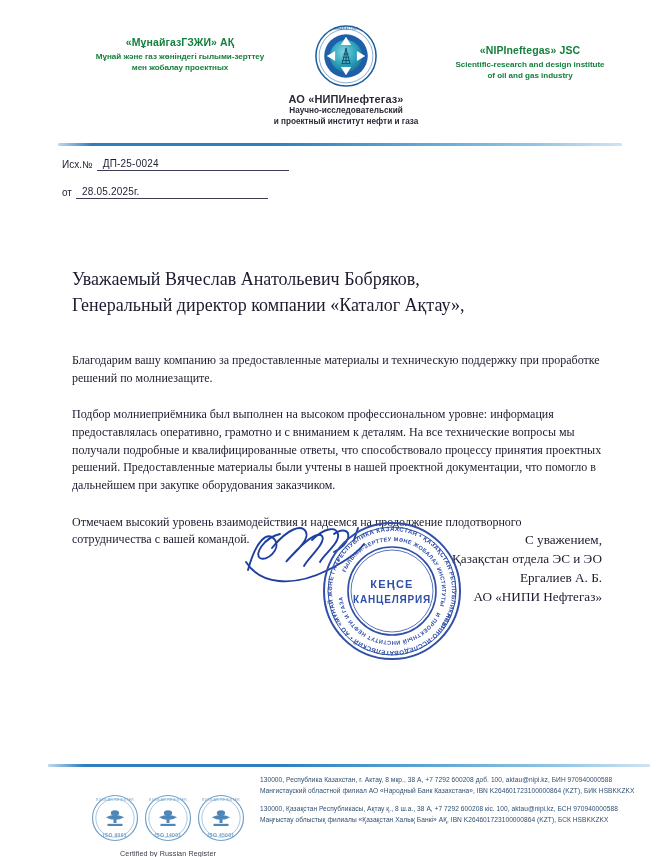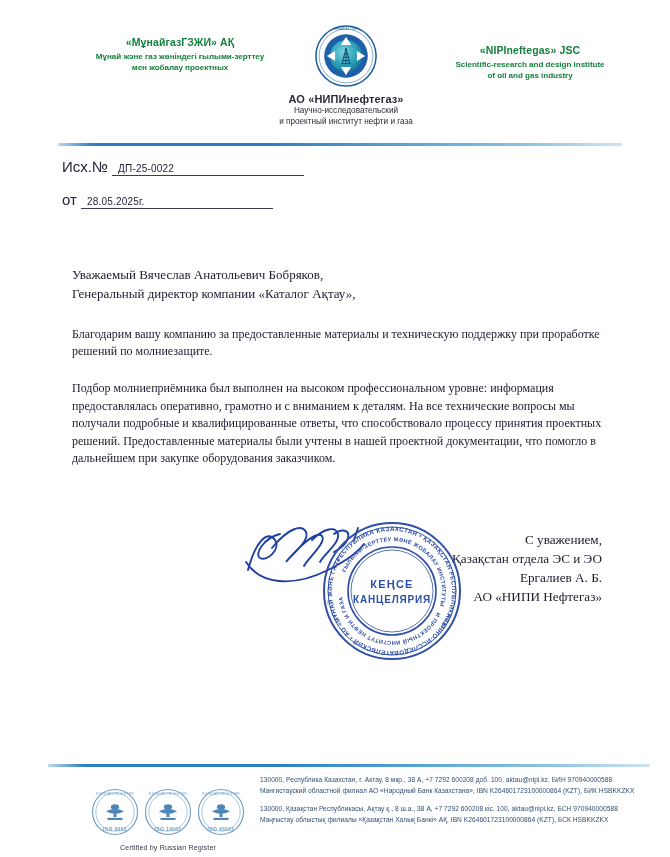--- a/index.html
+++ b/index.html
@@ -60,42 +60,42 @@
     font-family: Liberation Sans, sans-serif;
     font-size: 11px;
     font-weight: bold;
     color: #2b2b3a;
     margin-top: 3px;
     letter-spacing: 0.1px;
   }
   .center-sub {
     font-family: "Liberation Sans", sans-serif;
     font-size: 8.2px;
-    font-weight: normal;
+    font-weight: bold;
     color: #2b2b3a;
     line-height: 1.35;
   }
 
   
   .rule {
     position: absolute;
     height: 3px;
     background: linear-gradient(90deg,
       #bcd9ef 0%, #2f7fc0 6%, #2f7fc0 38%,
       #5aa4d4 62%, #8fc4e4 84%, #cfe4f3 100%);
     border-radius: 1px;
   }
   .rule-top    { left: 58px;  right: 48px; top: 143px; }
   .rule-bottom { left: 48px;  right: 20px; top: 764px; }
 
   
   .refbox { position: absolute; left: 62px; top: 158px; font-family: "Liberation Sans", sans-serif; }
   .refrow { display: flex; align-items: flex-end; margin-bottom: 15px; }
   .reflabel {
-    font-size: 15px;
+    font-size: 10px;
     color: #23233a;
     white-space: nowrap;
     padding-right: 4px;
     padding-bottom: 1px;
   }
   .refvalue {
     font-size: 10px;
     color: #1e1e34;
     border-bottom: 1px solid #3b3b55;
     min-width: 182px;
@@ -104,23 +104,23 @@
   }
 
   
   .body-area {
     position: absolute;
     left: 72px;
     right: 68px;
     top: 266px;
   }
   .addressee {
-    font-size: 13px;
+    font-size: 18px;
     line-height: 1.45;
-    margin-bottom: 22px;
+    margin-bottom: 34px;
   }
   .addressee div { white-space: nowrap; }
   p.para {
     font-size: 12px;
     line-height: 1.47;
     margin: 0 0 19px 0;
     text-align: left;
   }
 
   
@@ -161,21 +161,21 @@
   .footer {
     position: absolute;
     left: 48px;
     right: 20px;
     top: 775px;
     height: 70px;
   }
   .seals {
     position: absolute;
     left: 30px;
-    top: 12px;
+    top: 18px;
     width: 180px;
     text-align: center;
   }
   .seal-row { display: flex; justify-content: center; gap: 3px; }
   .seal-caption {
     font-family: "Liberation Sans", sans-serif;
     font-size: 7.2px;
     color: #3a3a4c;
     margin-top: 2px;
     letter-spacing: 0.1px;
@@ -251,35 +251,36 @@
       <div class="hdr-sub">Scientific-research and design institute</div>
       <div class="hdr-sub">of oil and gas industry</div>
     </div>
   </div>
 
   <div class="rule rule-top"></div>
 
   <div class="refbox">
     <div class="refrow">
       <span class="reflabel">Исх.№</span>
-      <span class="refvalue">ДП-25-0022</span>
+      <span class="refvalue">ДП-25-0024</span>
     </div>
     <div class="refrow">
       <span class="reflabel">от</span>
       <span class="refvalue">28.05.2025г.</span>
     </div>
   </div>
 
   <div class="body-area">
     <div class="addressee">
       <div>Уважаемый Вячеслав Анатольевич Бобряков,</div>
       <div>Генеральный директор компании «Каталог Ақтау»,</div>
     </div>
     <p class="para">Благодарим вашу компанию за предоставленные материалы и техническую поддержку при проработке решений по молниезащите.</p>
     <p class="para">Подбор молниеприёмника был выполнен на высоком профессиональном уровне: информация предоставлялась оперативно, грамотно и с вниманием к деталям. На все технические вопросы мы получали подробные и квалифицированные ответы, что способствовало процессу принятия проектных решений. Предоставленные материалы были учтены в нашей проектной документации, что помогло в дальнейшем при закупке оборудования заказчиком.</p>
+    <p class="para">Отмечаем высокий уровень взаимодействия и надеемся на продолжение плодотворного сотрудничества с вашей командой.</p>
   </div>
 
   <div class="signature-area">
     <div class="sign-text">
       <div>С уважением,</div>
       <div>Қазақстан отдела ЭС и ЭО</div>
       <div>Ергалиев А. Б.</div>
       <div>АО «НИПИ Нефтегаз»</div>
     </div>
 

